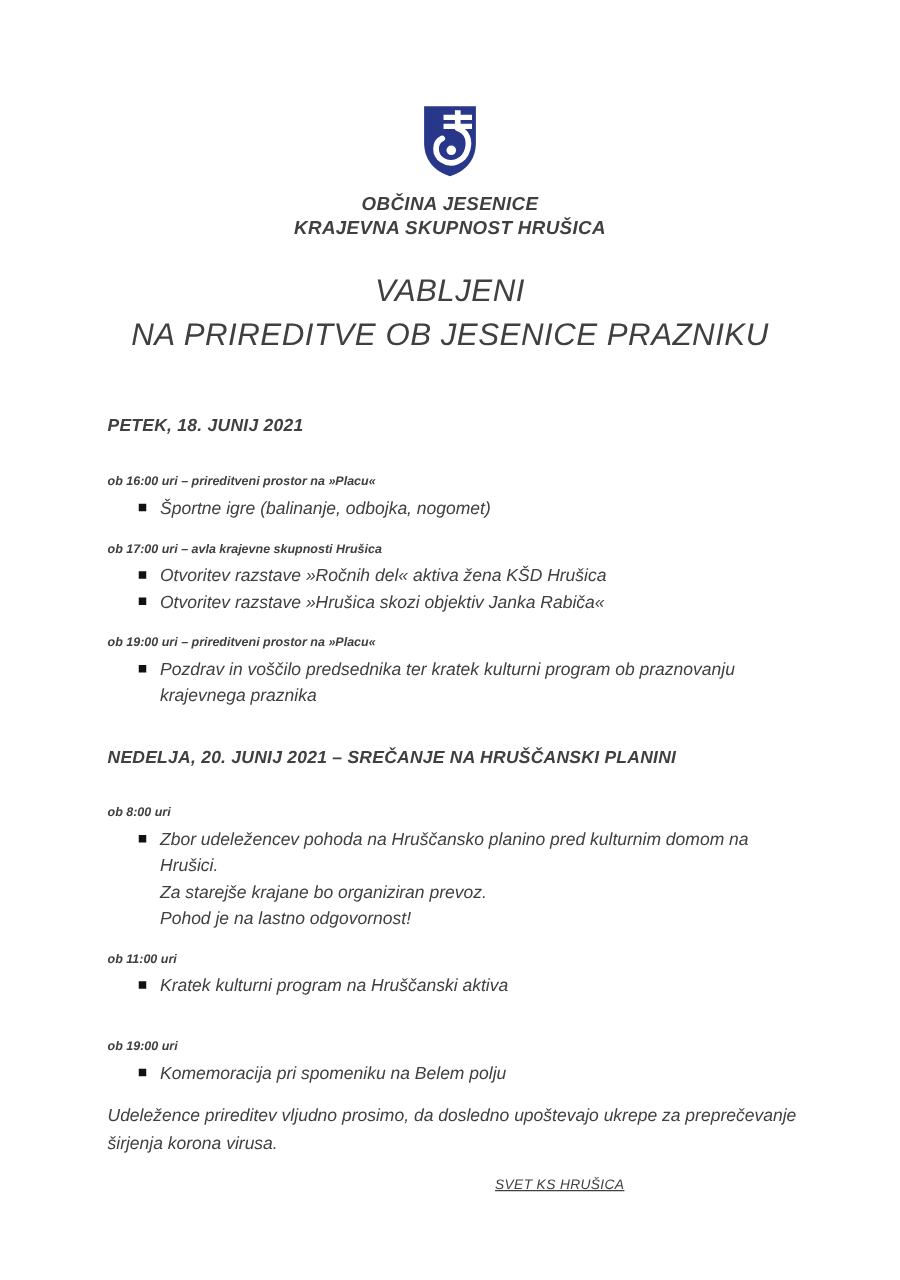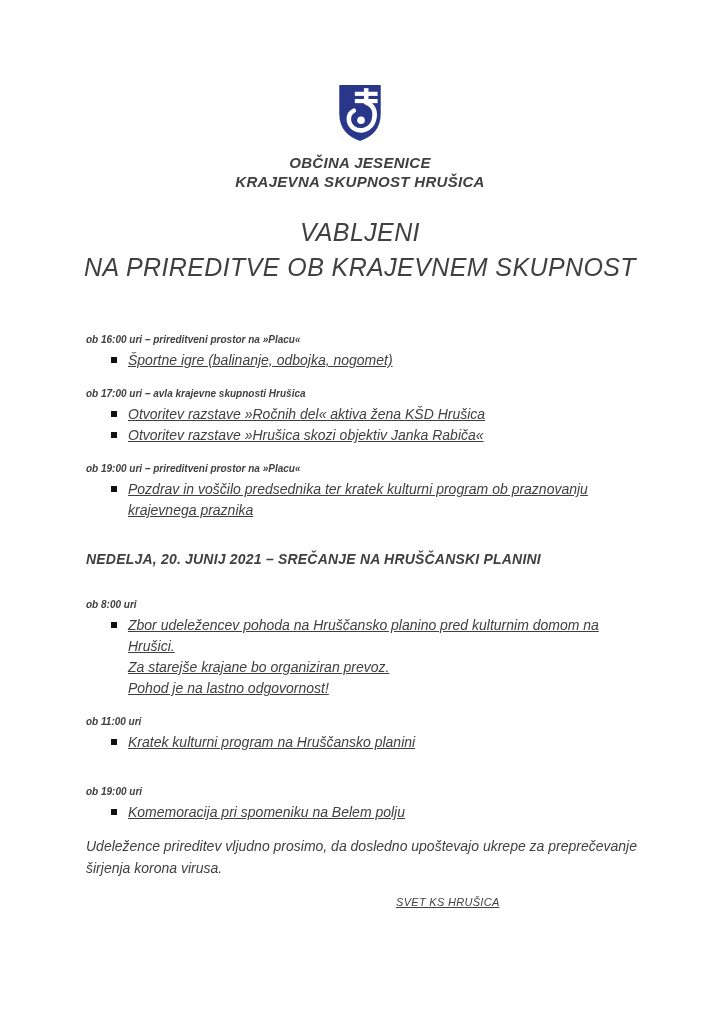--- a/index.html
+++ b/index.html
@@ -73,21 +73,20 @@
   }
   ul.bullets {
     list-style: none;
     margin: 0;
     padding: 0;
   }
   ul.bullets li {
     position: relative;
     padding-left: 42px;
     white-space: pre-line;
-    text-decoration: underline;
   }
   ul.bullets li .sq {
     position: absolute;
     left: 25px;
     top: 7px;
     width: 6px;
     height: 6px;
     background: #111111;
   }
   
@@ -123,26 +122,27 @@
           <circle cx="23" cy="35" r="3.7" fill="#ffffff"></circle>
         </svg>
       </span>
     </div>
     <div class="org-line1">OBČINA JESENICE</div>
     <div class="org-line2">KRAJEVNA SKUPNOST HRUŠICA</div>
   </div>
 
   <div class="doc-title">
     <div>VABLJENI</div>
-    <div>NA PRIREDITVE OB KRAJEVNEM SKUPNOST</div>
+    <div>NA PRIREDITVE OB JESENICE PRAZNIKU</div>
   </div>
 
   <div class="content">
 
     <div class="section first">
+      <div class="section-heading">PETEK, 18. JUNIJ 2021</div>
 
       <div class="event first">
         <div class="event-time">ob 16:00 uri – prireditveni prostor na »Placu«</div>
         <ul class="bullets">
           <li><span class="sq"></span><span>Športne igre (balinanje, odbojka, nogomet)</span></li>
         </ul>
       </div>
 
       <div class="event">
         <div class="event-time">ob 17:00 uri – avla krajevne skupnosti Hrušica</div>
@@ -169,21 +169,21 @@
         <ul class="bullets">
           <li><span class="sq"></span><span>Zbor udeležencev pohoda na Hruščansko planino pred kulturnim domom na Hrušici.
 Za starejše krajane bo organiziran prevoz.
 Pohod je na lastno odgovornost!</span></li>
         </ul>
       </div>
 
       <div class="event">
         <div class="event-time">ob 11:00 uri</div>
         <ul class="bullets">
-          <li><span class="sq"></span><span>Kratek kulturni program na Hruščansko planini</span></li>
+          <li><span class="sq"></span><span>Kratek kulturni program na Hruščanski aktiva</span></li>
         </ul>
       </div>
     </div>
 
     <div class="section">
 
       <div class="event first">
         <div class="event-time">ob 19:00 uri</div>
         <ul class="bullets">
           <li><span class="sq"></span><span>Komemoracija pri spomeniku na Belem polju</span></li>

